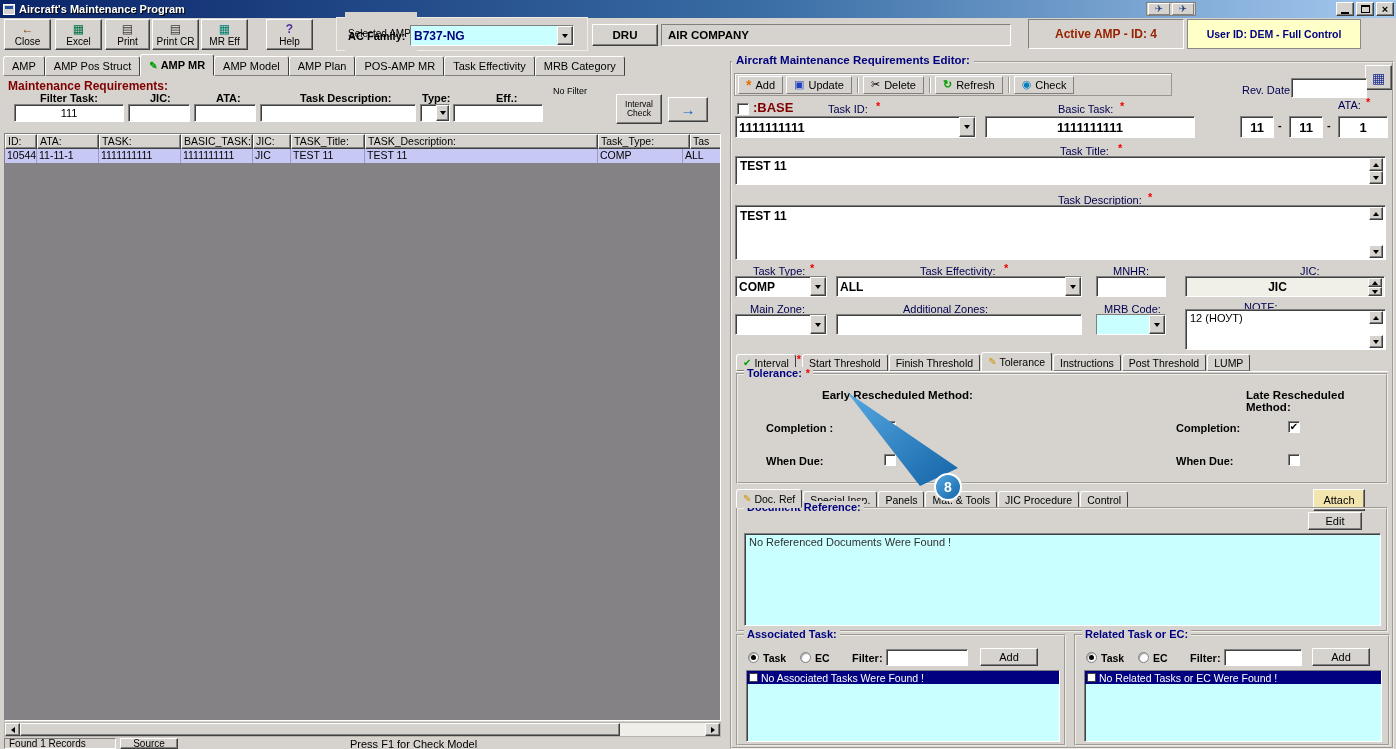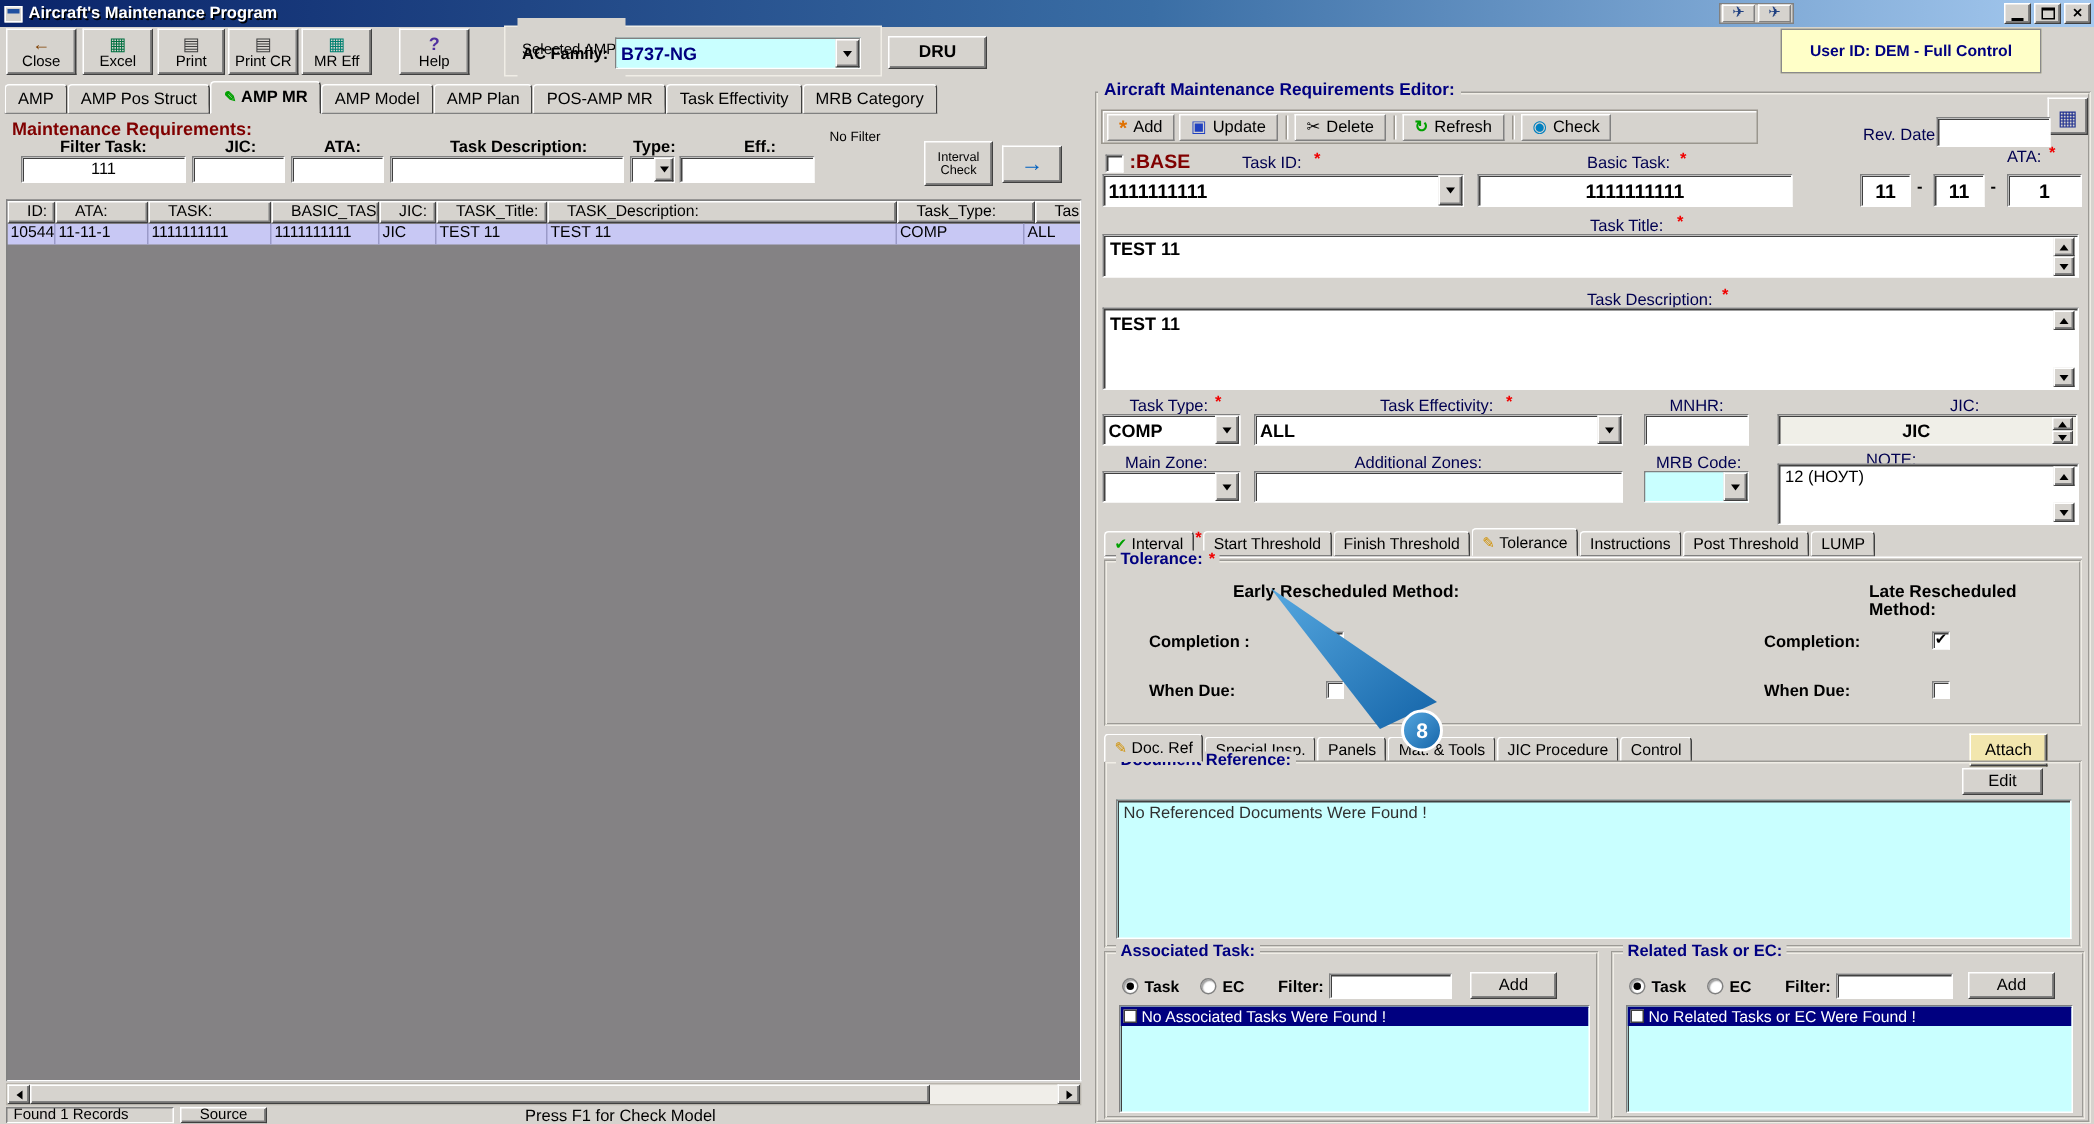--- a/index.html
+++ b/index.html
@@ -47,21 +47,21 @@
   .tri-r{width:0;height:0;border:3px solid transparent;border-left:4px solid #000;margin-left:3px;}
 
   
   .tabrow{left:3px;top:54px;height:22px;display:flex;align-items:flex-end;}
   .tab{height:20px;padding:0 8px;display:inline-flex;align-items:center;gap:3px;background:#d6d3ce;border:1px solid;border-color:#fff #404040 #808080 #fff;border-radius:3px 3px 0 0;font-size:11px;white-space:nowrap;}
   .tab.active{height:22px;border-bottom-color:#d6d3ce;font-weight:bold;z-index:3;}
 
   
   .grid{background:#848284;border:1px solid;border-color:#808080 #fff #fff #808080;overflow:hidden;}
   .grid-head{display:flex;height:15px;}
-  .gh{background:#d6d3ce;border:1px solid;border-color:#fff #404040 #404040 #fff;box-shadow:inset -1px -1px 0 #808080;padding:0 12px;font-size:10.5px;overflow:hidden;white-space:nowrap;flex:0 0 auto;}
+  .gh{background:#d6d3ce;border:1px solid;border-color:#fff #404040 #404040 #fff;box-shadow:inset -1px -1px 0 #808080;padding:0 2px;font-size:10.5px;overflow:hidden;white-space:nowrap;flex:0 0 auto;}
   .grid-row{display:flex;height:14px;background:#c8c8f4;}
   .gc{padding:0 2px;font-size:10.5px;border-right:1px solid #9a9ac8;overflow:hidden;white-space:nowrap;flex:0 0 auto;}
   .sbar{display:flex;align-items:center;background:#f0eee9;border:1px solid #b8b4ac;}
   .sbtn{width:15px;height:13px;flex:0 0 auto;display:flex;align-items:center;justify-content:center;background:#d6d3ce;border:1px solid;border-color:#fff #404040 #404040 #fff;box-shadow:inset -1px -1px 0 #808080;}
   .sthumb{height:13px;background:#d6d3ce;border:1px solid;border-color:#fff #404040 #404040 #fff;box-shadow:inset -1px -1px 0 #808080;}
 
   
   .etoolbar{display:flex;align-items:center;gap:3px;padding:1px 3px;border:1px solid #9a968e;box-shadow:inset 1px 1px 0 #fff;background:#d6d3ce;}
   .flatbtn{display:inline-flex;align-items:center;gap:4px;padding:1px 7px;height:18px;background:#d6d3ce;border:1px solid;border-color:#fff #808080 #808080 #fff;font-size:11px;white-space:nowrap;}
   .vsep{width:1px;height:16px;background:#9a968e;box-shadow:1px 0 0 #fff;margin:0 2px;}
@@ -136,21 +136,23 @@
   </div>
   <span class="abs blklbl" style="left:348px;top:30px;">AC Family:</span>
   <div class="abs combo" style="left:410px;top:25px;width:164px;height:21px;background:#c9ffff;">
     <span class="val bold navy" style="font-size:12px;background:#c9ffff;">B737-NG</span>
     <span class="cbtn">
         <span class="tri-dn"></span>
       </span>
   </div>
 
   <div class="abs raised center bold" style="left:592px;top:24px;width:66px;height:22px;font-size:11.5px;">DRU</div>
-
+  <div class="abs sunkeng vcenter bold" style="left:661px;top:24px;width:350px;height:22px;padding-left:6px;font-size:11.5px;">AIR COMPANY</div>
+
+  <div class="abs sunkeng center bold" style="left:1028px;top:19px;width:156px;height:30px;color:#992200;font-size:12px;">Active AMP - ID: 4</div>
   <div class="abs center bold navy" style="left:1187px;top:19px;width:174px;height:30px;background:#ffffc8;border:1px solid #8a8a8a;font-size:10.5px;">User ID: DEM - Full Control</div>
 
   <div class="abs tabrow">
     <span class="tab">
         <span>AMP</span>
       </span>
     <span class="tab">
         <span>AMP Pos Struct</span>
       </span>
     <span class="tab active">

